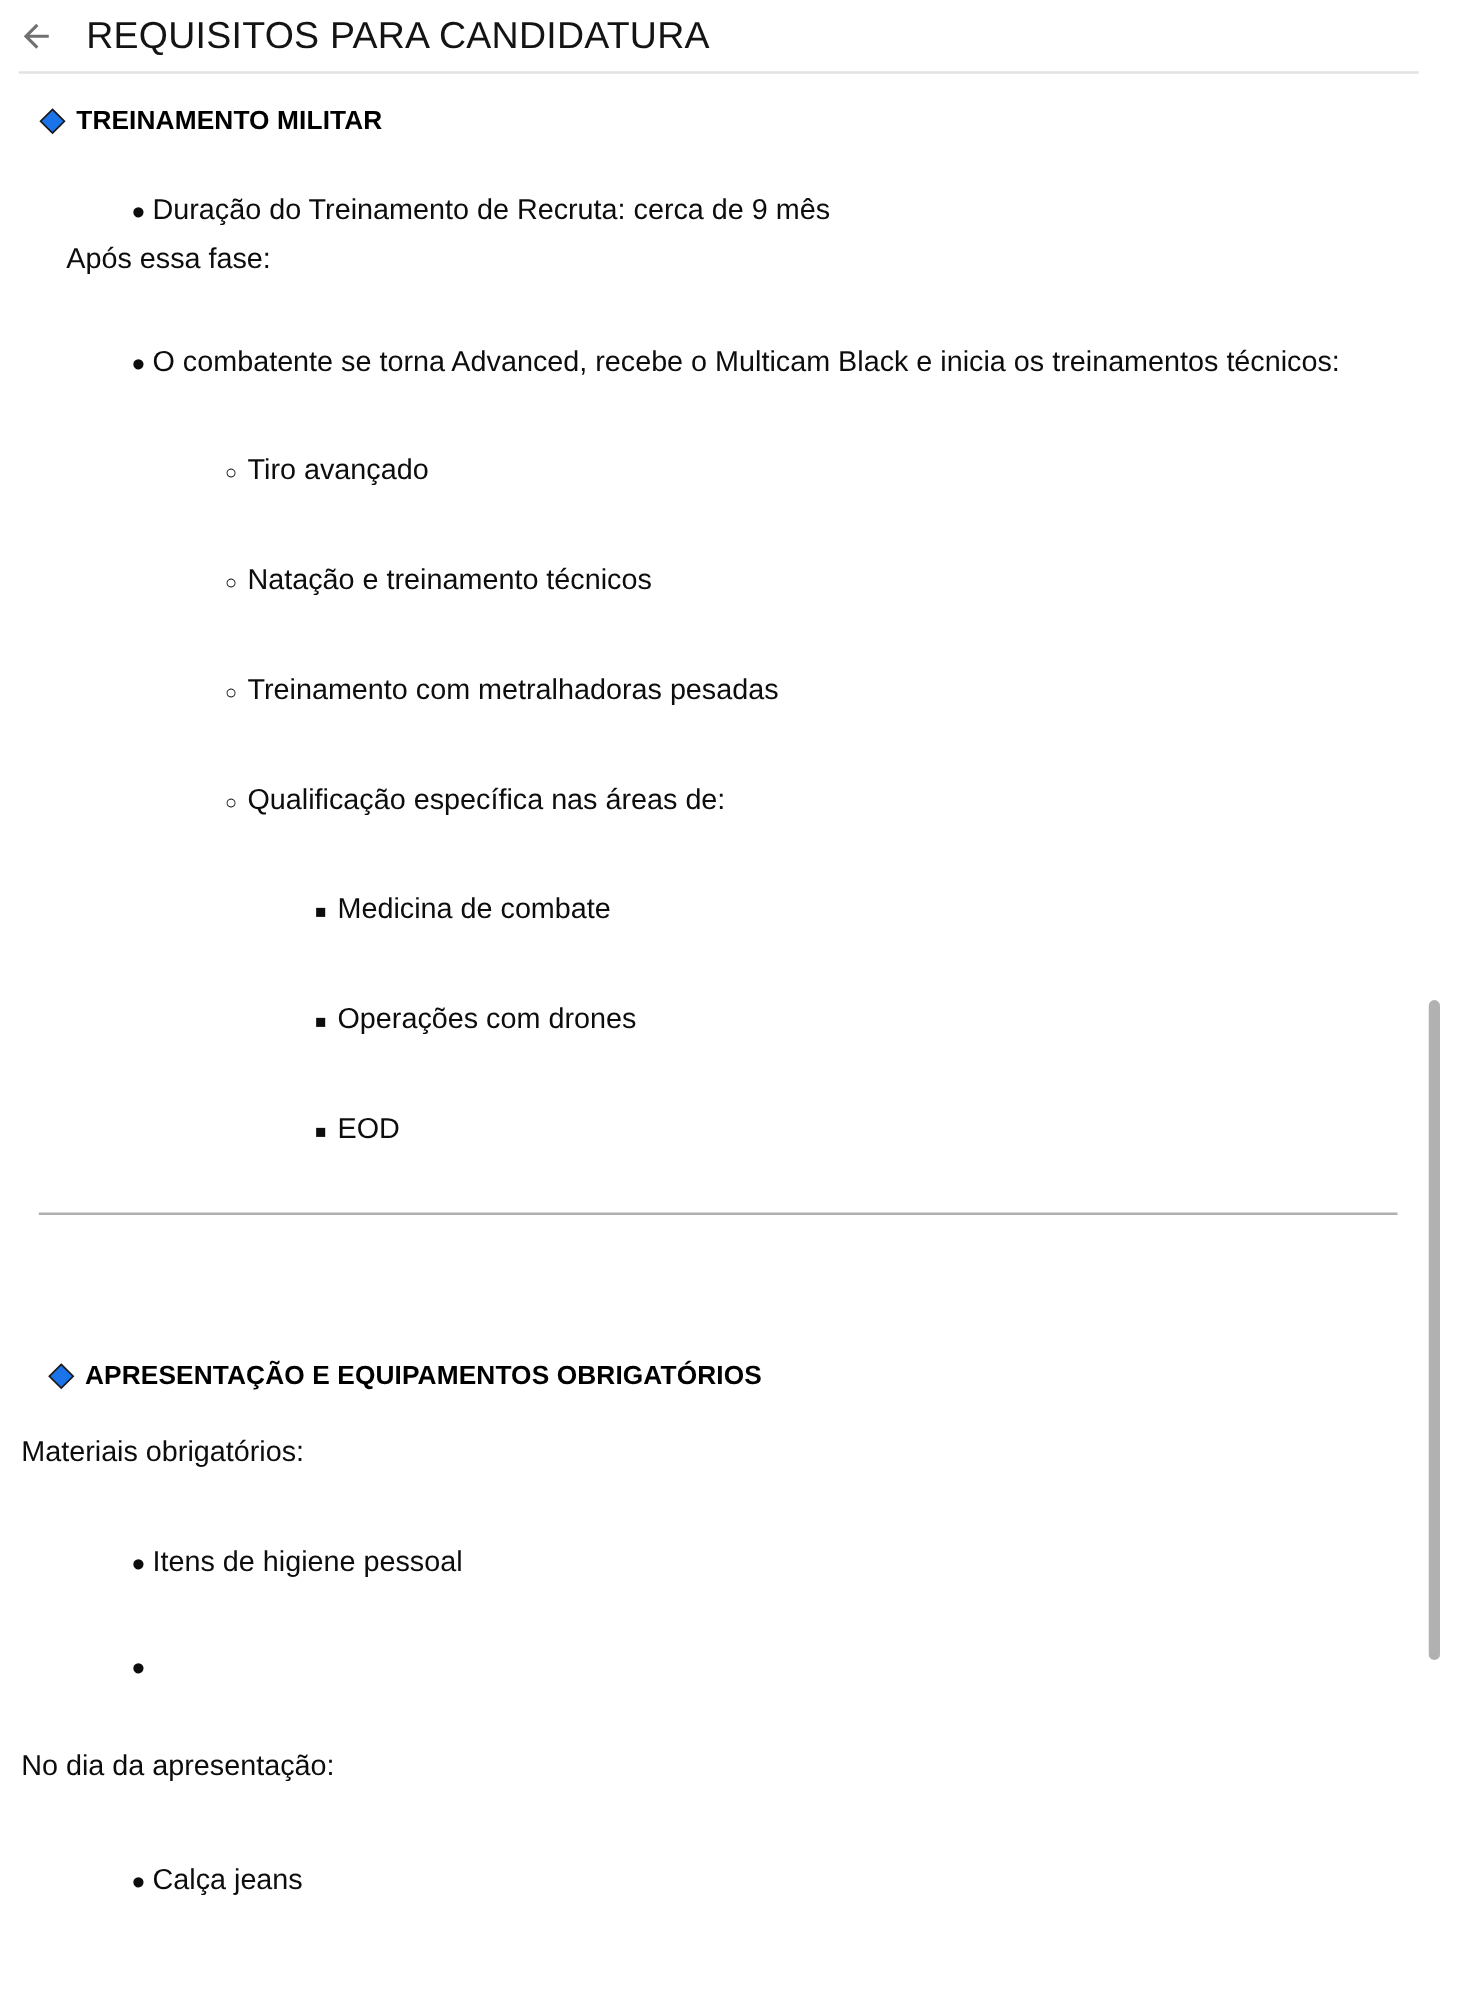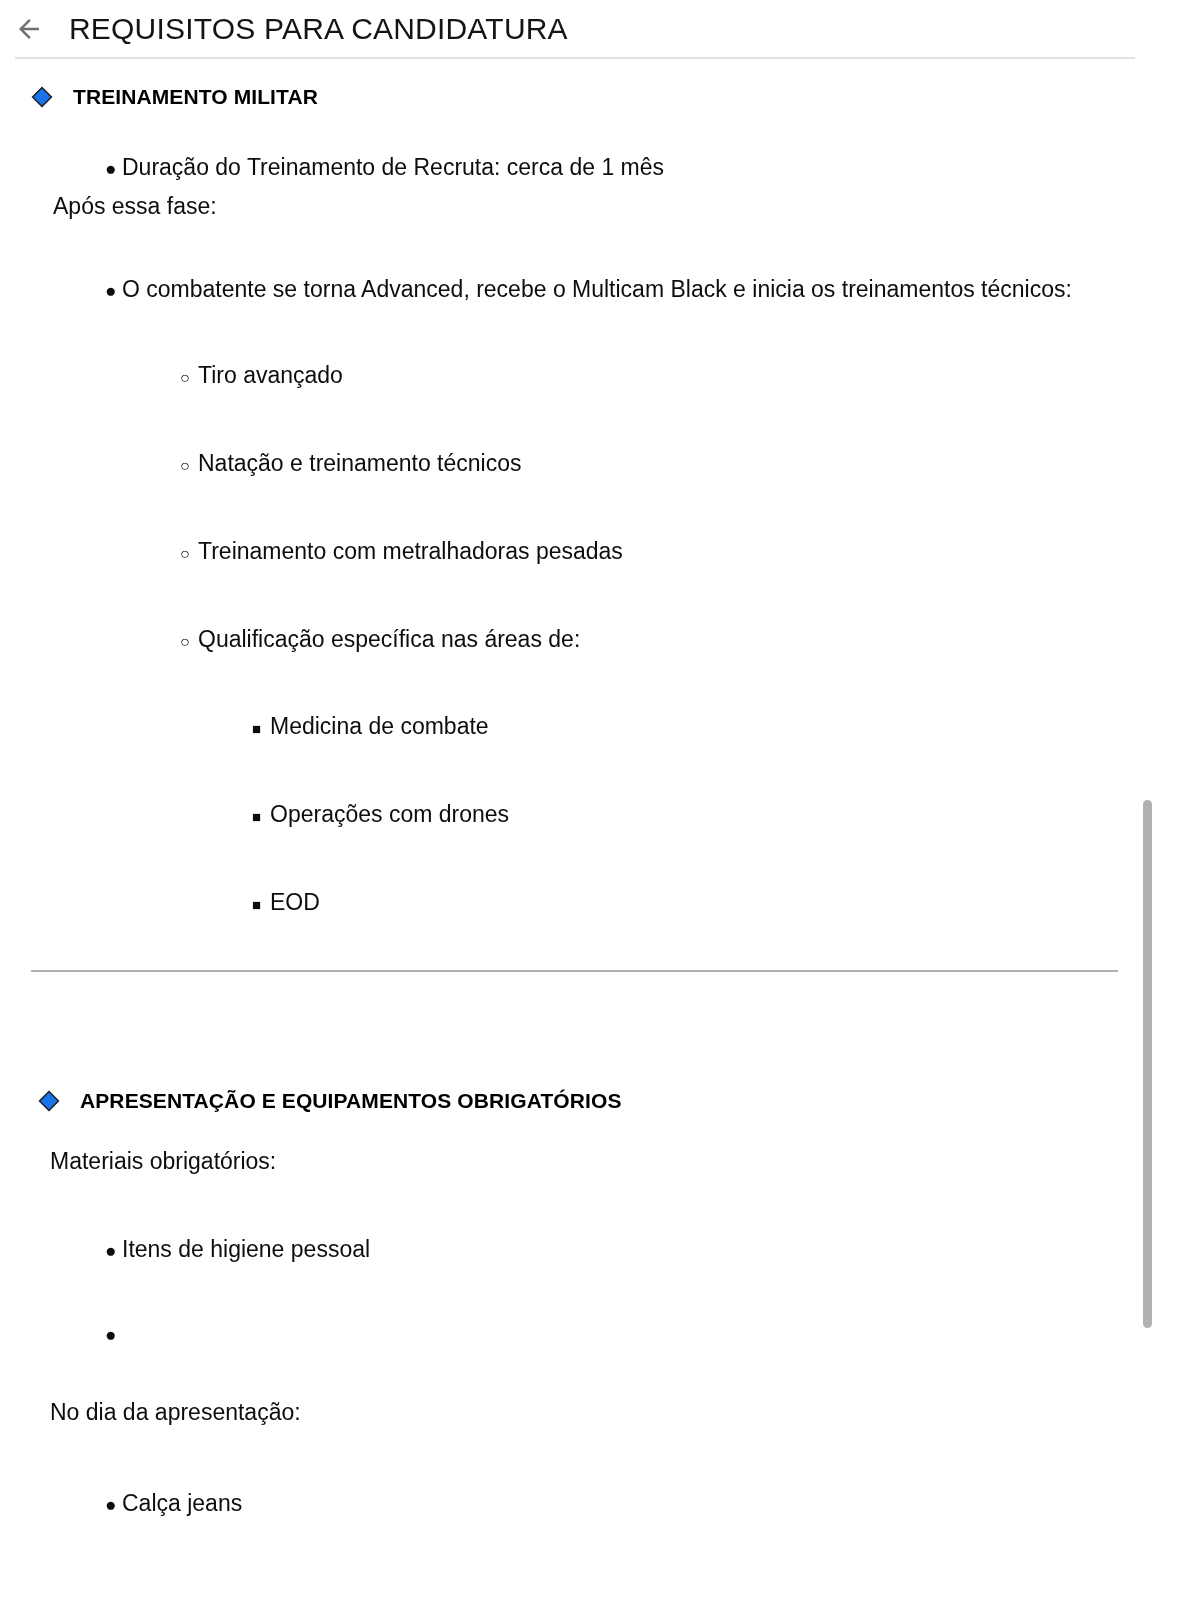--- a/index.html
+++ b/index.html
@@ -63,21 +63,20 @@
   }
 
   .section-head {
     display: flex;
     align-items: center;
     font-size: 21px;
     font-weight: bold;
     letter-spacing: 0.1px;
     color: #000;
     white-space: nowrap;
-    gap: 12px;
   }
   .diamond {
     width: 22px;
     height: 22px;
     flex: 0 0 auto;
     margin-right: 8px;
     display: block;
   }
 
   
@@ -96,21 +95,21 @@
   }
   .row .txt { flex: 0 1 auto; }
 
   
   .lvl1 { padding-left: 105px; }
   .lvl1 .marker { width: 17px; font-size: 19px; }
 
   
   .para-l1 { padding-left: 53px; }
   
-  .para-l0 { padding-left: 36px; margin-left: 14px; }
+  .para-l0 { padding-left: 17px; }
 
   
   .lvl2 { padding-left: 180px; }
   .lvl2 .marker { width: 18px; font-size: 16px; }
 
   
   .lvl3 { padding-left: 252px; }
   .lvl3 .marker { width: 18px; font-size: 15px; }
 
   .rule {
@@ -163,21 +162,21 @@
       <span class="diamond">
         <svg width="22" height="22" viewBox="0 0 22 22" aria-hidden="true">
           <polygon points="11,1.5 20.5,11 11,20.5 1.5,11" fill="#1a73e8" stroke="#1a1a1a" stroke-width="1.4"></polygon>
         </svg>
       </span>
       <span>TREINAMENTO MILITAR</span>
     </div>
 
     <div class="row lvl1" style="margin-top:44px;">
       <span class="marker">●</span>
-      <span class="txt">Duração do Treinamento de Recruta: cerca de 1 mês</span>
+      <span class="txt">Duração do Treinamento de Recruta: cerca de 9 mês</span>
     </div>
 
     <div class="row para-l1" style="margin-top:10px;">
       <span class="txt">Após essa fase:</span>
     </div>
 
     <div class="row lvl1" style="margin-top:54px;">
       <span class="marker">●</span>
       <span class="txt">O combatente se torna Advanced, recebe o Multicam Black e inicia os treinamentos técnicos:</span>
     </div>

